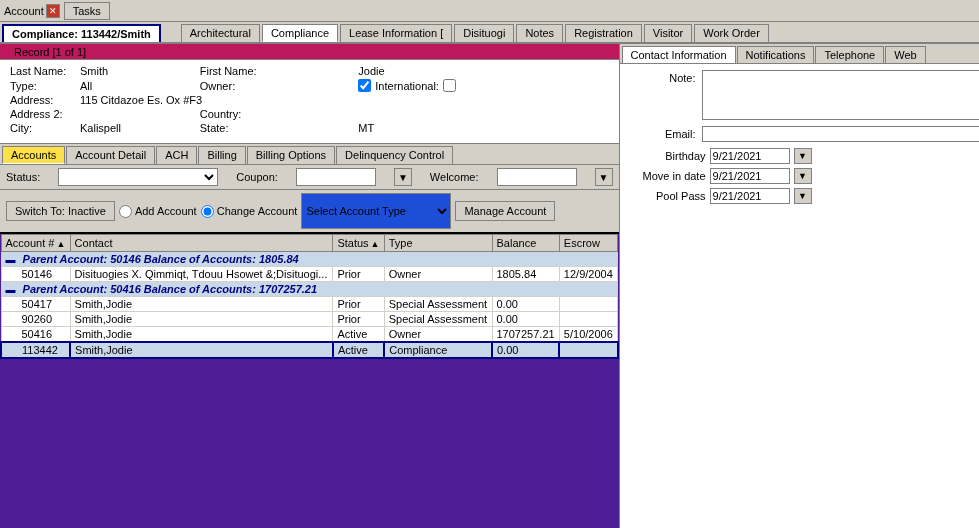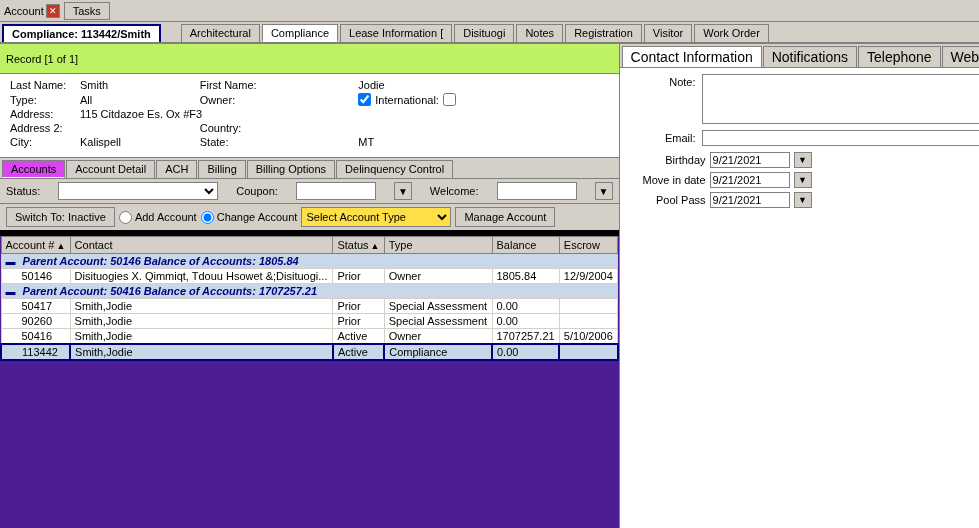--- a/index.html
+++ b/index.html
@@ -79,25 +79,25 @@
     
     .left-panel {
       flex: 0 0 480px;
       border-right: 1px solid #808080;
       display: flex;
       flex-direction: column;
     }
 
     
     .record-bar {
-      background: #bef264;
-      padding: 2px 6px;
+      background: #be185d;
+      padding: 2px 14px;
       font-size: 11px;
       border-bottom: 1px solid #808080;
-      height: 30px;
+      height: 16px;
       display: flex; align-items: center;
     }
     .checkbox-field {
       display: flex; align-items: center; gap: 4px;
     }
 
     
     .sub-tabs {
       display: flex;
       background: #d4d0c8;
@@ -109,21 +109,21 @@
     .sub-tab {
       background: #d4d0c8;
       border: 1px solid #808080;
       border-bottom: none;
       padding: 2px 8px;
       font-size: 11px;
       cursor: pointer;
       margin-right: 1px;
     }
     .sub-tab.active {
-      background: #d946ef;
+      background: #fde047;
       border-bottom: 1px solid #ffffff;
     }
 
     
     .status-bar {
       display: flex;
       align-items: center;
       padding: 3px 6px;
       background: #d4d0c8;
       gap: 18px;
@@ -154,36 +154,36 @@
       display: flex; align-items: center; justify-content: center;
     }
 
     
     .action-bar {
       display: flex;
       align-items: center;
       padding: 3px 6px;
       background: #d4d0c8;
       gap: 4px;
-      border-bottom: 6px solid #000000;
+      border-bottom: 2px solid #000000;
     }
     .action-btn {
       border: 1px solid #808080;
       background: #d4d0c8;
       height: 20px;
       padding: 0 8px;
       font-size: 11px;
       cursor: pointer;
       white-space: nowrap;
     }
     .radio-label { display: flex; align-items: center; gap: 3px; font-size: 11px; }
     .select-type {
       border: 1px solid #808080;
-      background: #fde047;
-      height: 20px;
+      background: #1d4ed8;
+      height: 36px;
       font-size: 11px;
       width: 150px;
     }
 
     
     .accounts-table-wrap {
       flex: 1;
       overflow-y: auto;
       background: #4c1d95;
     }
@@ -226,21 +226,21 @@
       display: flex;
       background: #d4d0c8;
       border-bottom: 1px solid #808080;
       padding: 2px 2px 0;
     }
     .right-tab {
       background: #d4d0c8;
       border: 1px solid #808080;
       border-bottom: none;
       padding: 2px 8px;
-      font-size: 14px;
+      font-size: 11px;
       cursor: pointer;
       margin-right: 1px;
     }
     .right-tab.active {
       background: #ffffff;
     }
     .right-content {
       padding: 6px;
       font-size: 11px;
       background: #ffffff;

